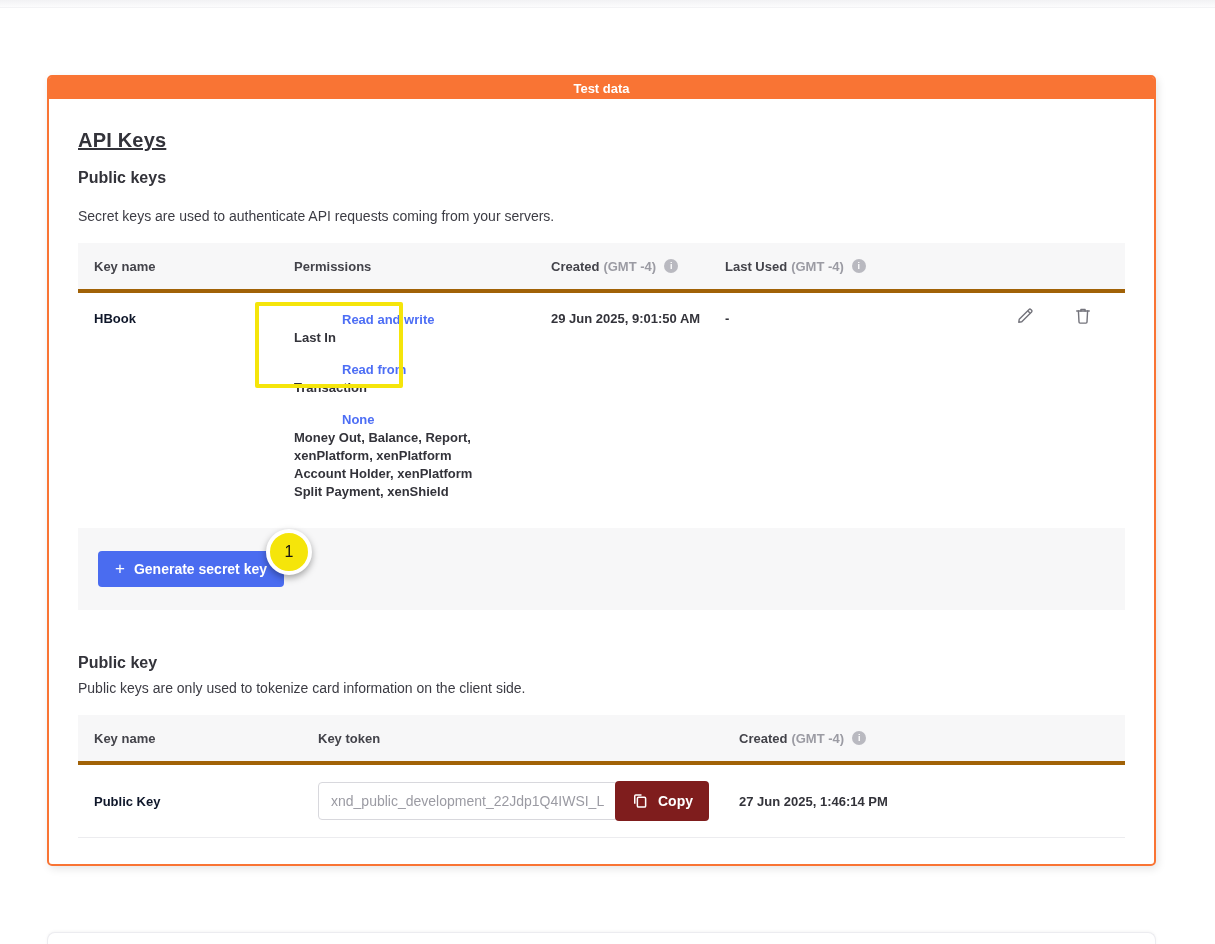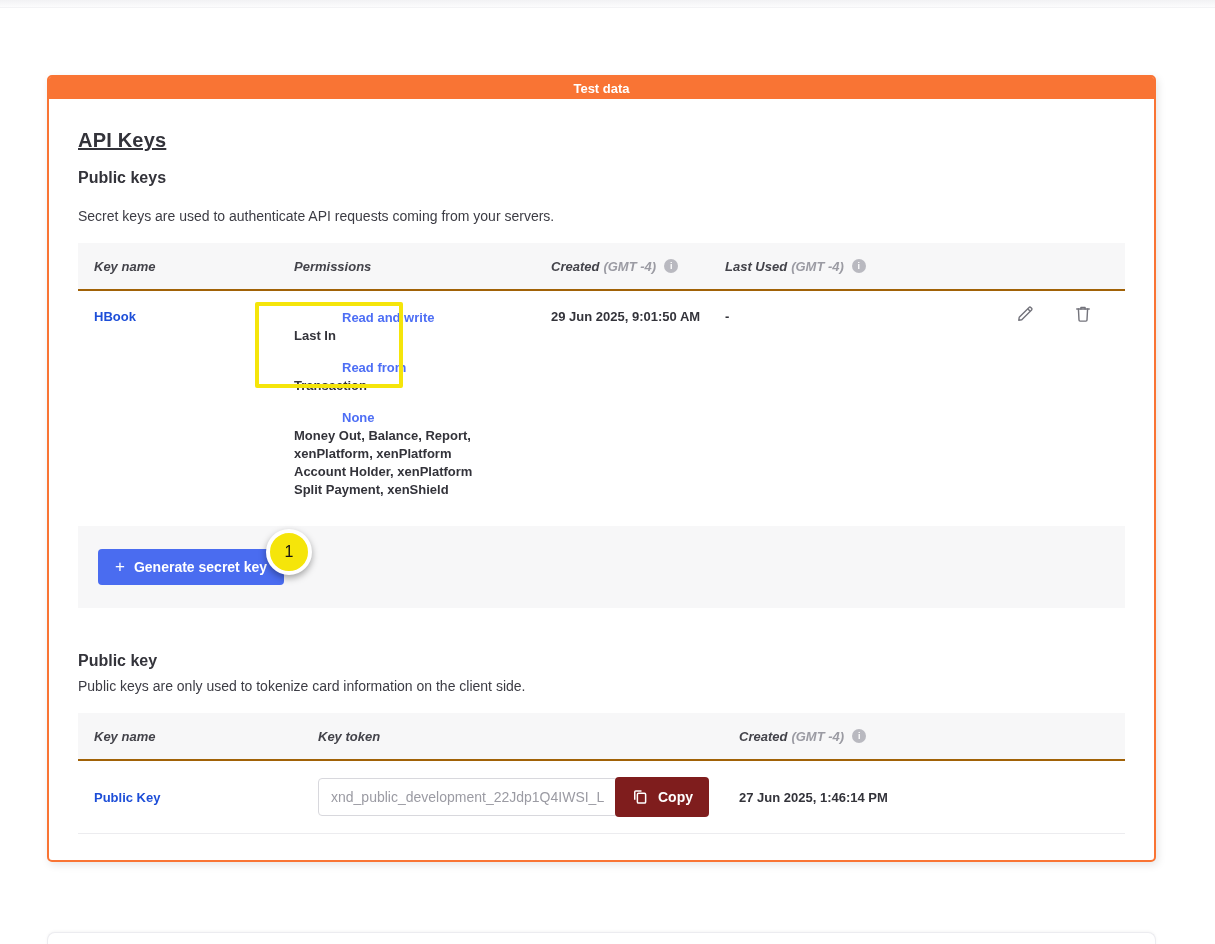--- a/index.html
+++ b/index.html
@@ -17,33 +17,33 @@
   .banner { height:22px; background:#f97434; display:flex; align-items:center; justify-content:center;
     color:#ffffff; font-size:13px; font-weight:700; border-radius:2px 2px 0 0; }
   .card-body { padding:0 29px 26px 29px; }
 
   .h1 { margin-top:30px; font-size:20px; font-weight:700; color:#33333a; letter-spacing:.2px;text-decoration:underline; }
   .h2 { margin-top:17px; font-size:16px; font-weight:700; color:#33333a; }
   .desc { margin-top:21px; font-size:14px; color:#3c3c44; }
 
   
   .table { margin-top:19px; width:1047px; }
-  .thead { background:#f7f7f8; border-bottom:2px solid #a16207; display:grid;font-style:italic; }
+  .thead { background:#f7f7f8; border-bottom:4px solid #a16207; display:grid; }
   .trow  { background:#ffffff; display:grid; }
   .secret-grid { grid-template-columns:200px 257px 174px 1fr 150px; }
   .public-grid { grid-template-columns:224px 421px 1fr; }
   .th { display:flex; align-items:center; padding-left:16px; height:46px;
     font-size:13px; font-weight:700; color:#43434a; }
   .tz { color:#9b9ba3; font-weight:700; margin-left:4px; }
   .info-icon { width:14px; height:14px; margin-left:8px; border-radius:50%; background:#b9b9c0;
     color:#ffffff; font-size:9px; font-weight:700; display:inline-flex; align-items:center;
     justify-content:center; font-style:normal; cursor:default; }
   .info-icon::after { content:"i"; }
   .td { padding:18px 0 0 16px; font-size:13px; color:#33333a; }
-  .key-name { color:#1d4ed8; font-weight:700; }
+  .key-name { color:#0f172a; font-weight:700; }
   .cell-strong { font-weight:700; }
 
   .perm-group { margin-bottom:14px; width:204px; line-height:18px; }
   .perm-level { color:#4d6ef5; font-weight:700; font-size:13px;padding-left:48px; }
   .perm-items { color:#33333a; font-weight:700; font-size:13px; }
   .secret-row { min-height:235px; }
 
   .actions-cell { display:flex; justify-content:flex-end; align-items:flex-start;
     gap:38px; padding:13px 32px 0 0; }
   .icon-btn { width:20px; height:20px; cursor:pointer; background:none; border:none; padding:0; }

